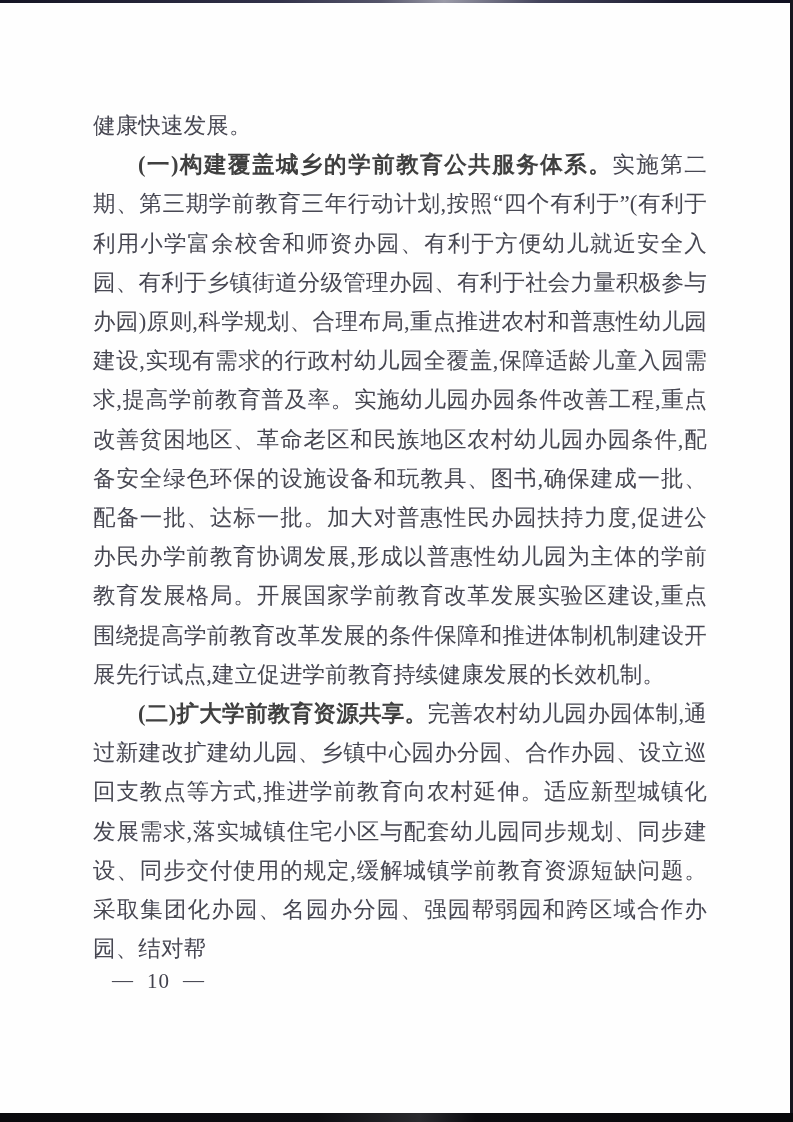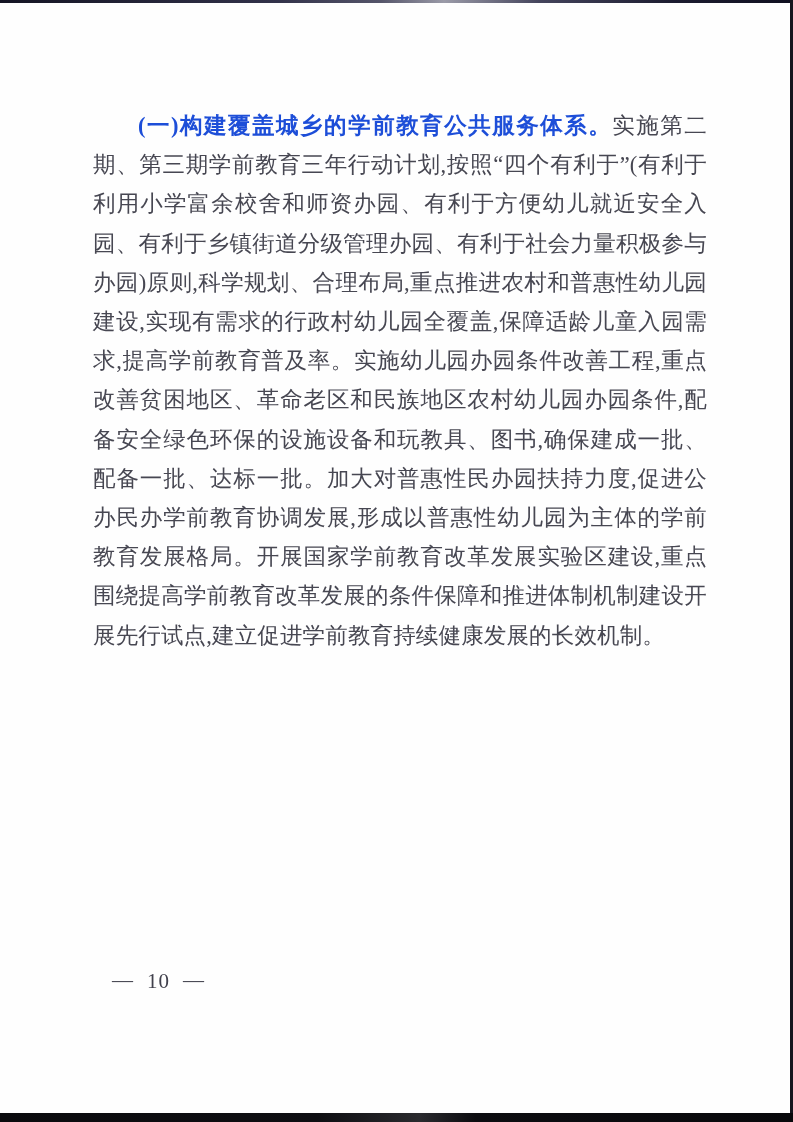--- a/index.html
+++ b/index.html
@@ -51,21 +51,21 @@
     line-height: 39.2px;
     text-align: justify;
     text-justify: inter-character;
     letter-spacing: 0.15px;
   }
   .text-block p.indent {
     text-indent: 45px;
   }
   .run-head {
     font-weight: bold;
-    color: #1d4ed8;
+    color: #404040;
   }
   
   .footer {
     position: absolute;
     left: 112px;
     top: 969px;
     display: flex;
     align-items: center;
     gap: 13px;
     font-size: 21px;
@@ -81,23 +81,25 @@
 <body>
 
 <div class="page">
 
   <div class="edge-top"></div>
   <div class="edge-right"></div>
   <div class="edge-bottom"></div>
 
   <div class="text-block">
 
+    <p><span>健康快速发展。</span></p>
 
     <p class="indent"><span class="run-head">(一)构建覆盖城乡的学前教育公共服务体系。</span><span>实施第二期、第三期学前教育三年行动计划,按照“四个有利于”(有利于利用小学富余校舍和师资办园、有利于方便幼儿就近安全入园、有利于乡镇街道分级管理办园、有利于社会力量积极参与办园)原则,科学规划、合理布局,重点推进农村和普惠性幼儿园建设,实现有需求的行政村幼儿园全覆盖,保障适龄儿童入园需求,提高学前教育普及率。实施幼儿园办园条件改善工程,重点改善贫困地区、革命老区和民族地区农村幼儿园办园条件,配备安全绿色环保的设施设备和玩教具、图书,确保建成一批、配备一批、达标一批。加大对普惠性民办园扶持力度,促进公办民办学前教育协调发展,形成以普惠性幼儿园为主体的学前教育发展格局。开展国家学前教育改革发展实验区建设,重点围绕提高学前教育改革发展的条件保障和推进体制机制建设开展先行试点,建立促进学前教育持续健康发展的长效机制。</span></p>
 
+    <p class="indent"><span class="run-head">(二)扩大学前教育资源共享。</span><span>完善农村幼儿园办园体制,通过新建改扩建幼儿园、乡镇中心园办分园、合作办园、设立巡回支教点等方式,推进学前教育向农村延伸。适应新型城镇化发展需求,落实城镇住宅小区与配套幼儿园同步规划、同步建设、同步交付使用的规定,缓解城镇学前教育资源短缺问题。采取集团化办园、名园办分园、强园帮弱园和跨区域合作办园、结对帮</span></p>
 
   </div>
 
   <div class="footer">
     <span class="dash">—</span>
     <span>10</span>
     <span class="dash">—</span>
   </div>
 
 </div>

